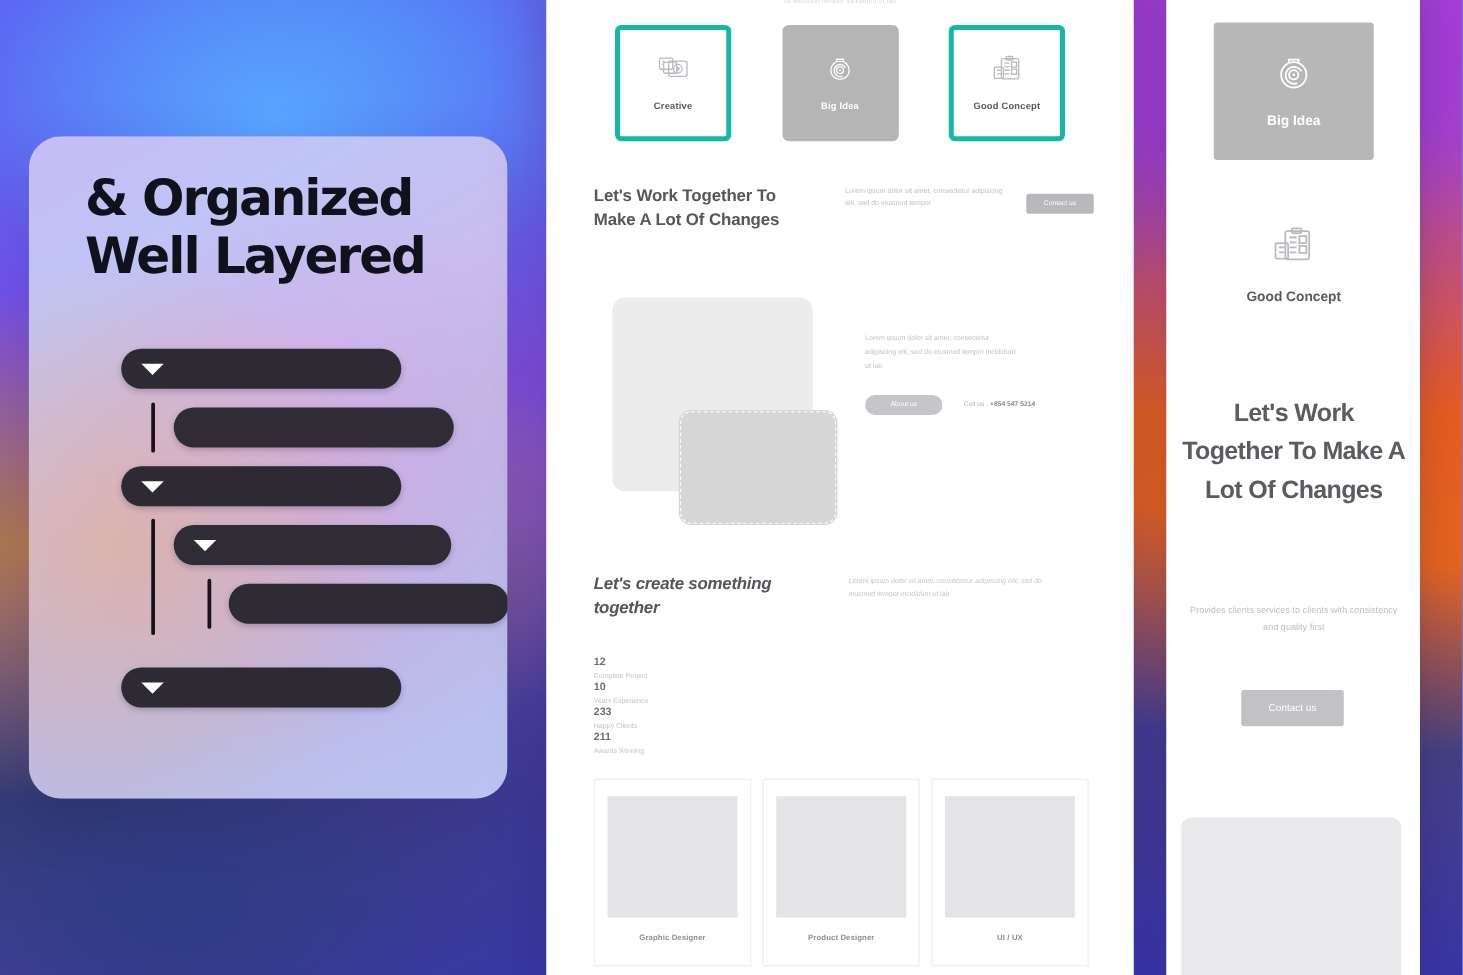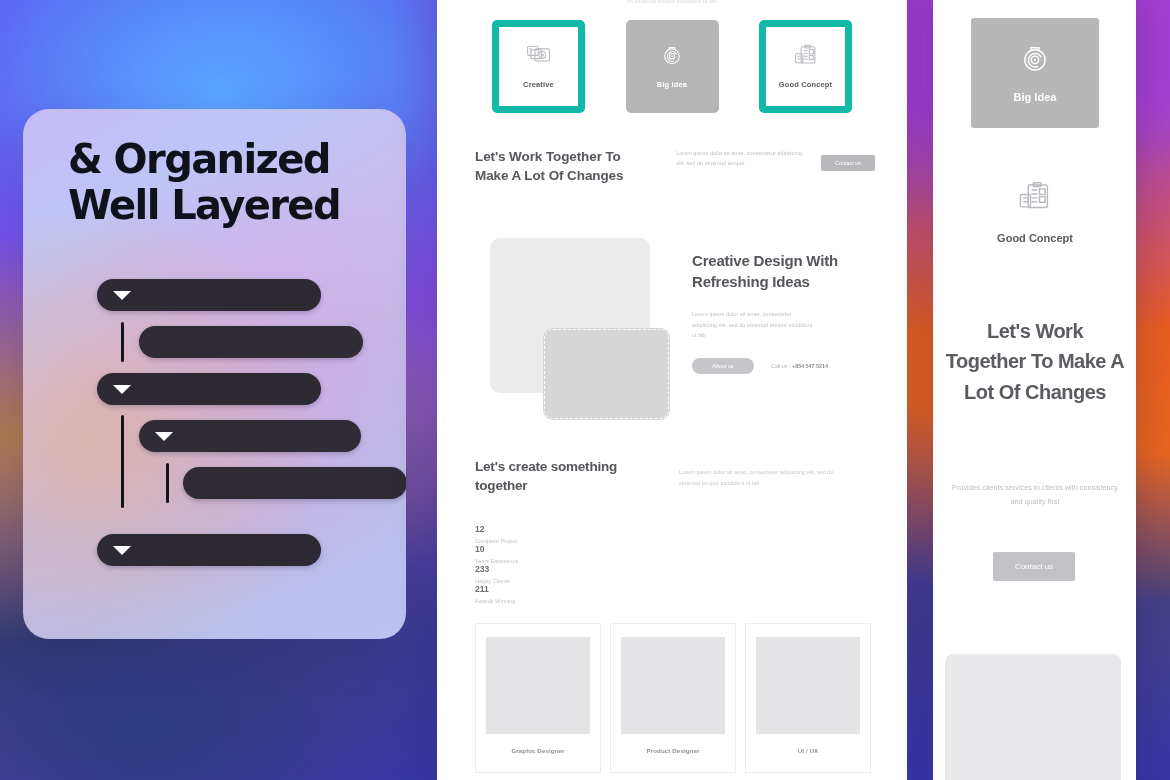--- a/index.html
+++ b/index.html
@@ -96,21 +96,21 @@
 
   .tiny-top-line {
     position: absolute; left: 0; right: 0; top: 18px;
     text-align: center; font-size: 5.5px; color: #d8d8de; letter-spacing: .1px;
   }
 
   
   .feat-row { position: absolute; left: 55px; top: 40px; width: 360px; display: flex; justify-content: space-between; }
   .feat-card {
     width: 93px; height: 93px;
-    border: 7px solid #14b8a6;
+    border: 4px solid #14b8a6;
     border-radius: 5px;
     display: flex; flex-direction: column; align-items: center; justify-content: center;
     gap: 12px;
     background: #fff;
   }
   .feat-card.active { background: #b5b5b5; border-color: #b5b5b5; }
   .feat-label { font-size: 7.5px; font-weight: bold; color: #5a5a60; letter-spacing: .15px; }
   .feat-card.active .feat-label { color: #ffffff; }
   .feat-ico { width: 26px; height: 24px; color: #b9b9bf; }
   .feat-card.active .feat-ico { color: #ffffff; }
@@ -151,21 +151,21 @@
   .cd-actions { margin-top: 17px; display: flex; align-items: center; }
   .cd-btn {
     width: 62px; height: 16px; background: #c6c6ca; border-radius: 9px;
     color: #fff; font-size: 5.4px; display: flex; align-items: center; justify-content: center;
   }
   .cd-call { margin-left: 17px; font-size: 5.4px; color: #b6b6bc; }
   .cd-call b { color: #8b8b92; }
 
   
   .sec-lc { position: absolute; left: 38px; top: 478px; width: 400px; }
-  .lc-top { display: flex; align-items: center; }
+  .lc-top { display: flex; align-items: flex-start; font-style: italic; }
   .lc-h { width: 175px; font-size: 13.5px; font-weight: bold; line-height: 1.4; color: #55555b; letter-spacing: -.2px; }
   .lc-p { margin-left: 29px; width: 175px; font-size: 5.6px; line-height: 1.95; color: #c7c7cd; padding-top: 2px; }
   .stats { margin-top: 28px; display: flex; flex-direction: column; }
   .stat { width: 25%; }
   .stat-n { font-size: 8.5px; font-weight: bold; color: #6d6d74; }
   .stat-l { margin-top: 4px; font-size: 5.6px; color: #c3c3c9; }
 
   
   .sec-sk { position: absolute; left: 0; top: 615px; width: 470px; }
   .sk-h { text-align: center; font-size: 13px; font-weight: bold; color: #55555b; letter-spacing: -.1px; }
@@ -326,21 +326,20 @@
     <div class="sec-lwt">
       <div class="lwt-h">Let's Work Together To Make A Lot Of Changes</div>
       <div class="lwt-p">Lorem ipsum dolor sit amet, consectetur adipiscing elit, sed do eiusmod tempor</div>
       <div class="lwt-btn">Contact us</div>
     </div>
 
     <div class="sec-cd">
       <div class="cd-shape-back"></div>
       <div class="cd-shape-front"></div>
       <div class="cd-text">
-        <div class="cd-h">Creative Design With Refreshing Ideas</div>
         <div class="cd-p">Lorem ipsum dolor sit amet, consectetur adipiscing elit, sed do eiusmod tempor incididunt ut lab</div>
         <div class="cd-actions">
           <div class="cd-btn">About us</div>
           <div class="cd-call">
             <span>Call us :</span>
             <b>+854 547 5214</b>
           </div>
         </div>
       </div>
     </div>

